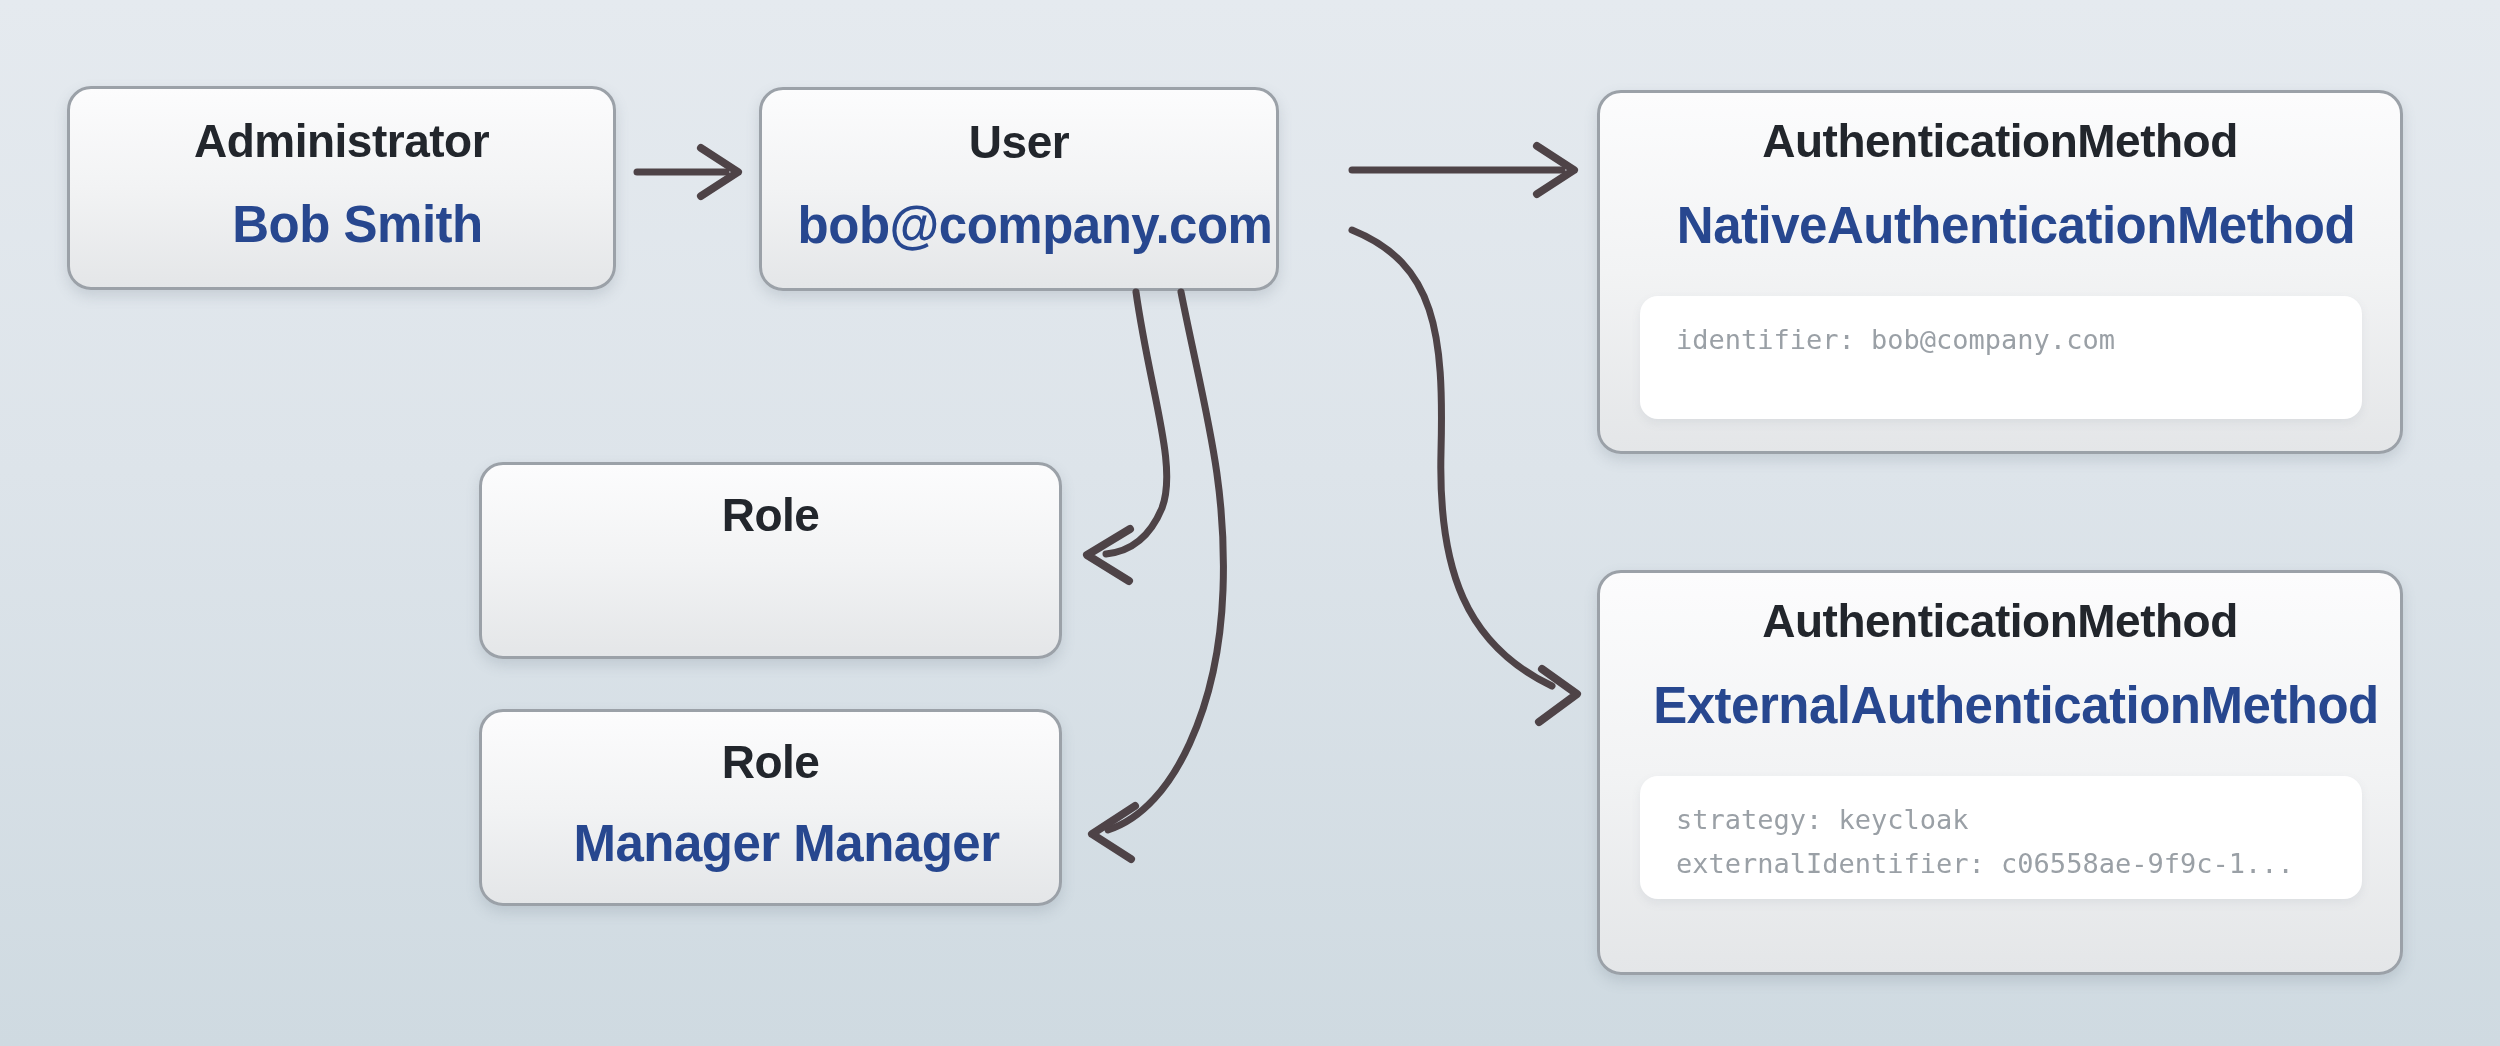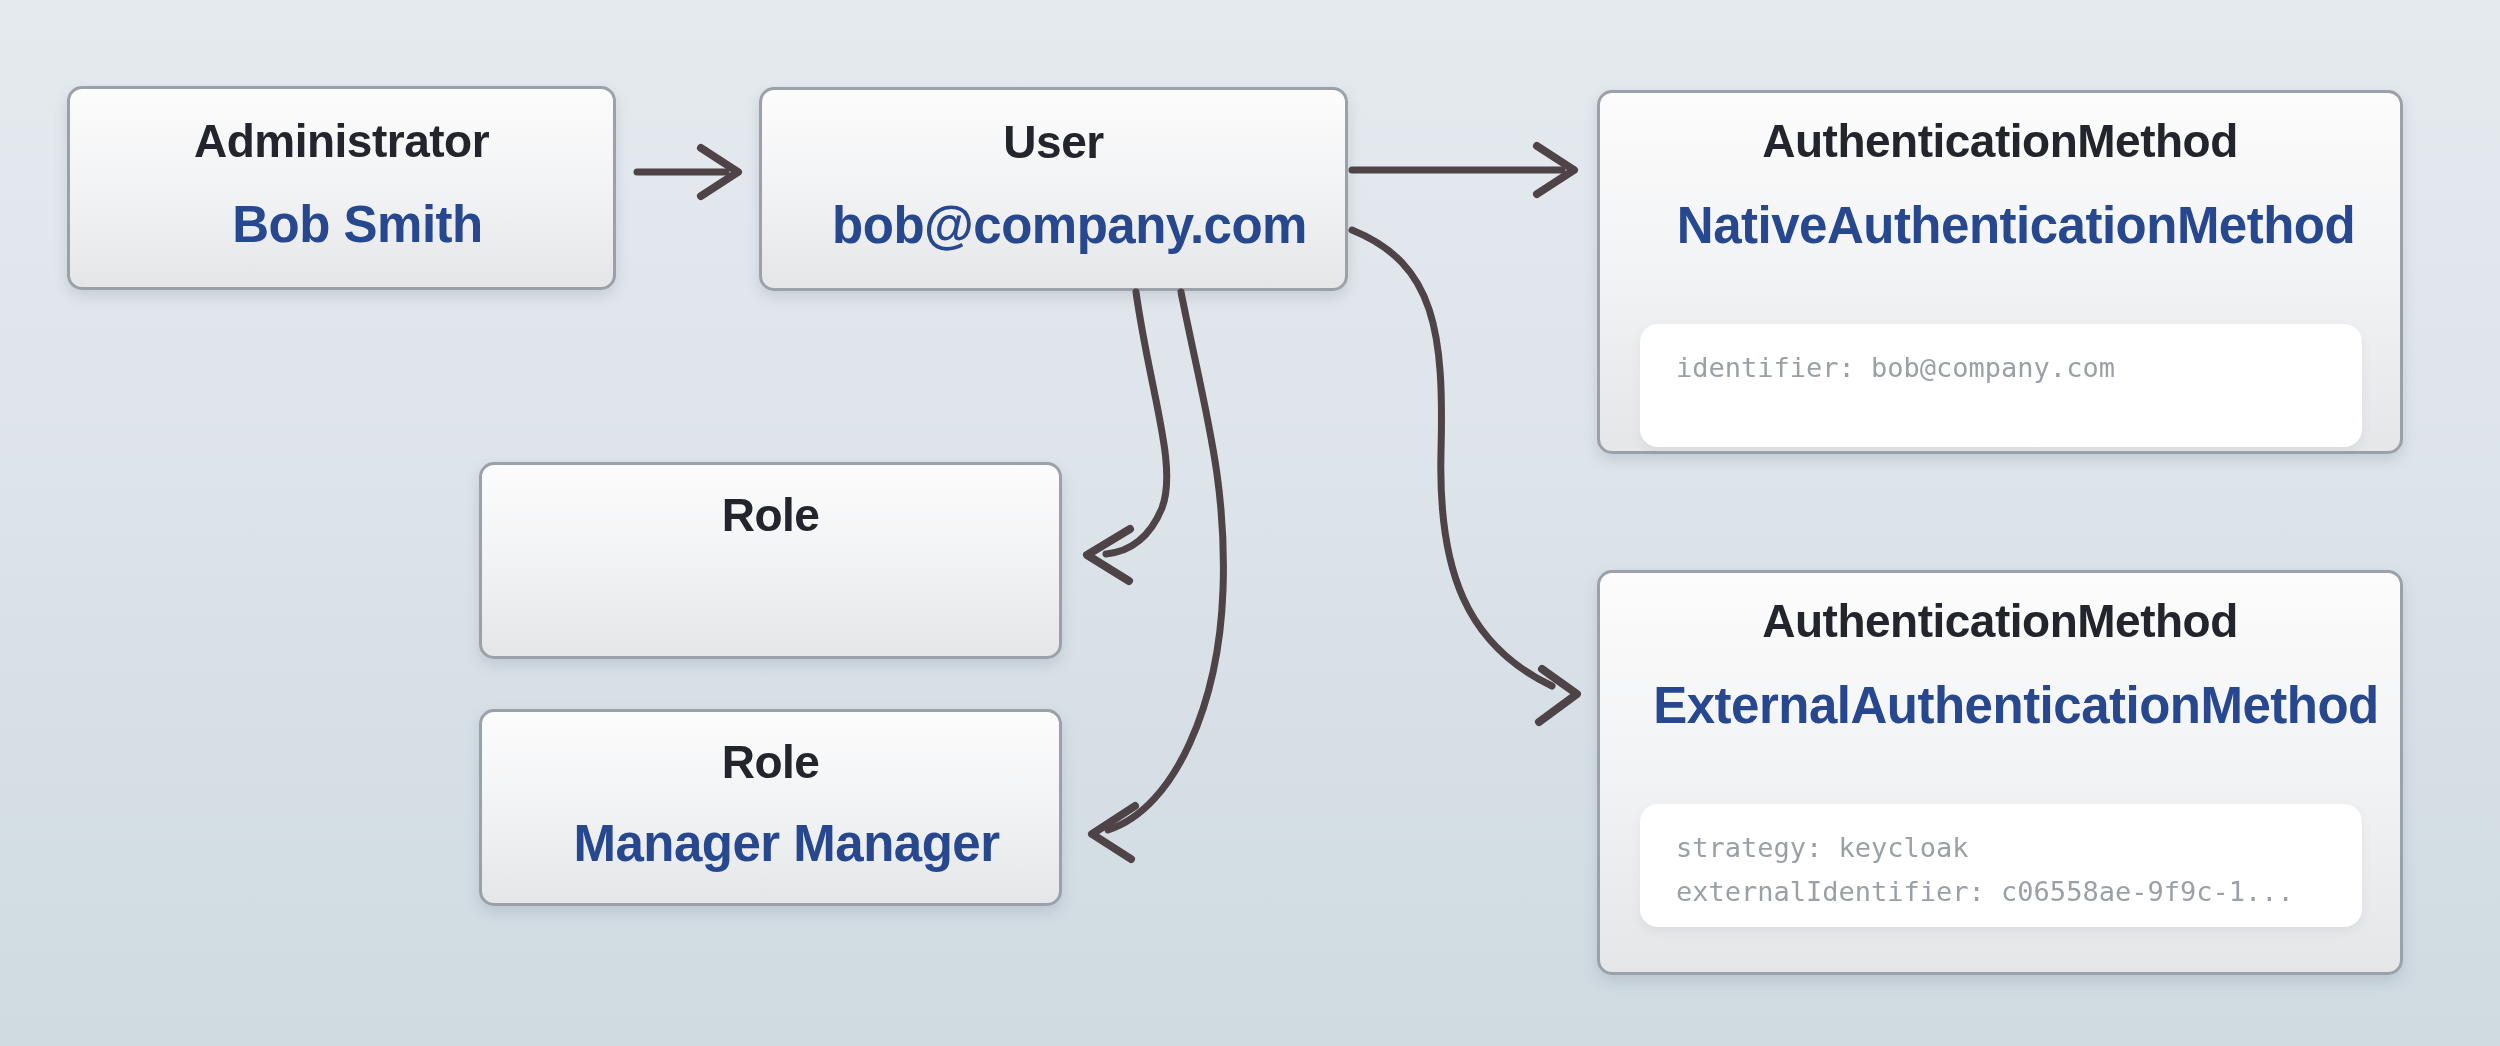--- a/index.html
+++ b/index.html
@@ -16,21 +16,21 @@
   }
 
   .node {
     position: absolute;
     box-sizing: border-box;
     background: linear-gradient(180deg,
       var(--node_fill_top, #fcfcfd) 0%,
       #f2f3f4 50%,
       var(--node_fill_bottom, #e4e6e8) 100%);
     border: 3.5px solid var(--node_border, #9ba1a8);
-    border-radius: 15px;
+    border-radius: 24px;
     box-shadow: 0 6px 14px rgba(96, 110, 124, 0.20);
   }
 
   .node-type, .node-value {
     position: absolute;
     left: 0; right: 0;
     text-align: center;
     transform: translateY(-50%);
     font-weight: bold;
     letter-spacing: -0.5px;
@@ -51,21 +51,20 @@
   .attr-panel {
     position: absolute;
     left: 40px; right: 38px;
     top: 203px; height: 123px;
     box-sizing: border-box;
     background: var(--attribute_panel, #ffffff);
     border-radius: 18px;
     padding: 22px 36px 13px 36px;
     box-shadow: 0 4px 10px rgba(110, 122, 134, 0.10);
     overflow: hidden;
-    margin-top: 28px;
   }
   .attr-line {
     font-family: "DejaVu Sans Mono", monospace;
     font-size: 27px;
     line-height: 44px;
     color: var(--attribute_text, #9aa0a6);
     white-space: pre;
   }
 
   .edges { position: absolute; left: 0; top: 0; pointer-events: none; }
@@ -81,21 +80,21 @@
 </head>
 <body>
 
 <div class="canvas">
 
   <div class="node node--simple" style="left:67px; top:86px; width:549px; height:204px;">
     <div class="node-type">Administrator</div>
     <div class="node-value">Bob Smith</div>
   </div>
 
-  <div class="node node--simple" style="left:759px; top:87px; width:589px; height:204px;">
+  <div class="node node--simple" style="left:759px; top:87px; width:520px; height:204px;">
     <div class="node-type">User</div>
     <div class="node-value">bob@company.com</div>
   </div>
 
   <div class="node node--auth" style="left:1597px; top:90px; width:806px; height:364px;">
     <div class="node-type">AuthenticationMethod</div>
     <div class="node-value">NativeAuthenticationMethod</div>
     <div class="attr-panel">
       <div class="attr-line">identifier: bob@company.com</div>
     </div>

